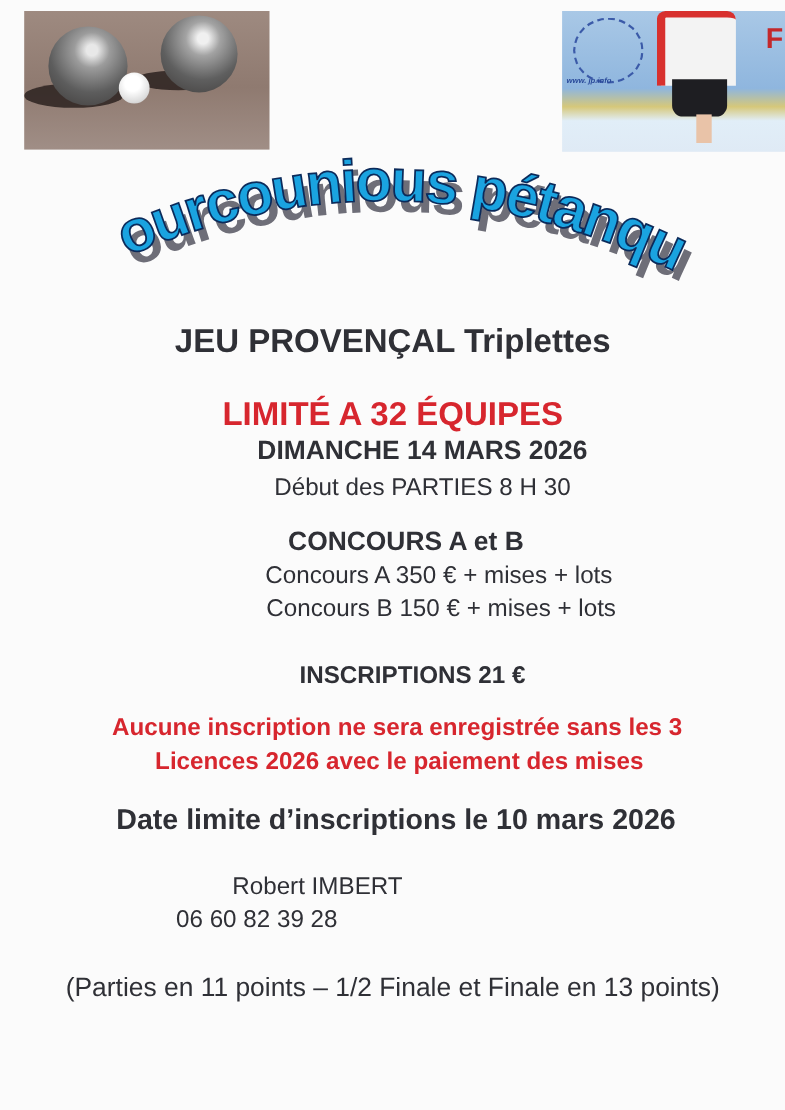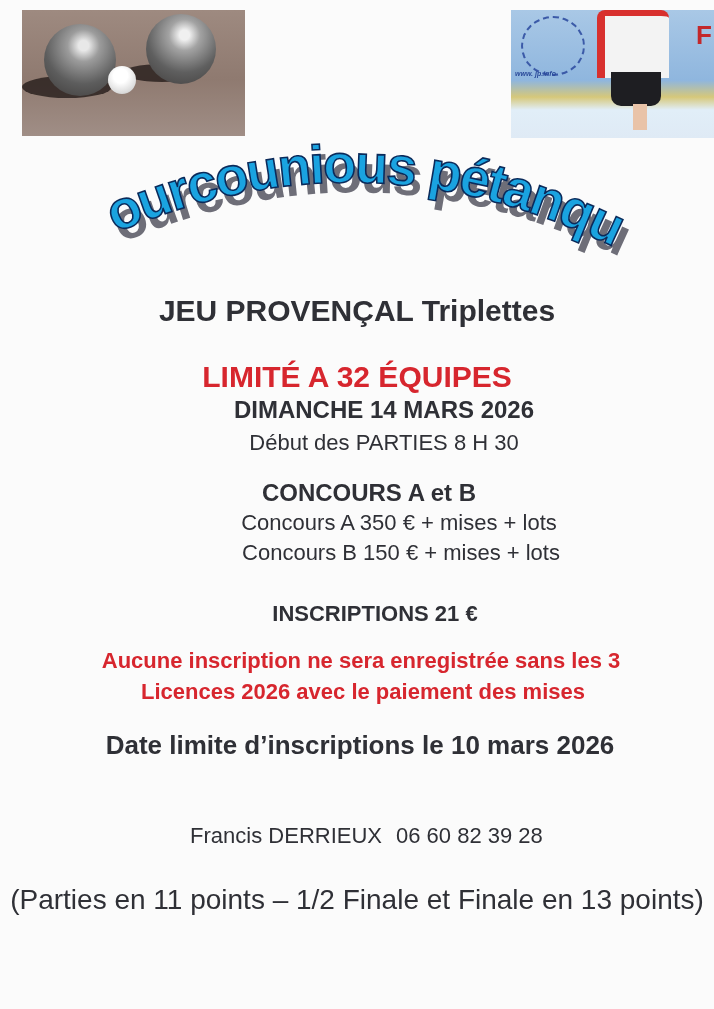--- a/index.html
+++ b/index.html
@@ -58,21 +58,21 @@
   .l-cb { top: 540px; font-size: 22px; color: #2f3036; left: 44px; }
   .l-insc { top: 601px; font-size: 22px; font-weight: bold; color: #2f3036; left: 18px; }
   .l-aucune { top: 648px; font-size: 22px; font-weight: bold; color: #d7262e; left: 4px; }
   .l-licences { top: 679px; font-size: 22px; font-weight: bold; color: #d7262e; left: 6px; }
   .l-limit { top: 730px; font-size: 26px; font-weight: bold; color: #2f3036; left: 3px; }
 
   .contacts { position: absolute; left: 160px; top: 793px; font-size: 22px; color: #2f3036; }
   .contact-row { display: flex; height: 30px; }
   .contact-name { width: 236px; text-align: right; padding-right: 14px; box-sizing: border-box; }
   .contact-row.r1 .contact-name { padding-right: 30px; }
-  .l-parties { top: 884px; font-size: 28px; color: #2f3036; }
+  .l-parties { top: 884px; font-size: 24px; color: #2f3036; }
 </style>
 </head>
 <body>
 
 <div class="abs photo-left">
   <div class="shadow s1"></div>
   <div class="shadow s2"></div>
   <div class="ball b1"></div>
   <div class="ball b2"></div>
   <div class="ball jack"></div>
@@ -113,20 +113,20 @@
 
 <div class="line l-insc">INSCRIPTIONS  21 €</div>
 
 <div class="line l-aucune">Aucune inscription ne sera enregistrée sans les 3</div>
 <div class="line l-licences">Licences 2026 avec le paiement des mises</div>
 
 <div class="line l-limit">Date limite d’inscriptions le 10 mars 2026</div>
 
 <div class="contacts">
   <div class="contact-row r1">
+    <span class="contact-name">Robert IMBERT</span>
   </div>
   <div class="contact-row r2">
-    <span class="contact-name">Francis DERRIEUX</span>
     <span class="contact-phone">06 60 82 39 28</span>
   </div>
 </div>
 
 <div class="line l-parties">(Parties en 11 points – 1/2 Finale et Finale en 13 points)</div>
 
 </body></html>

